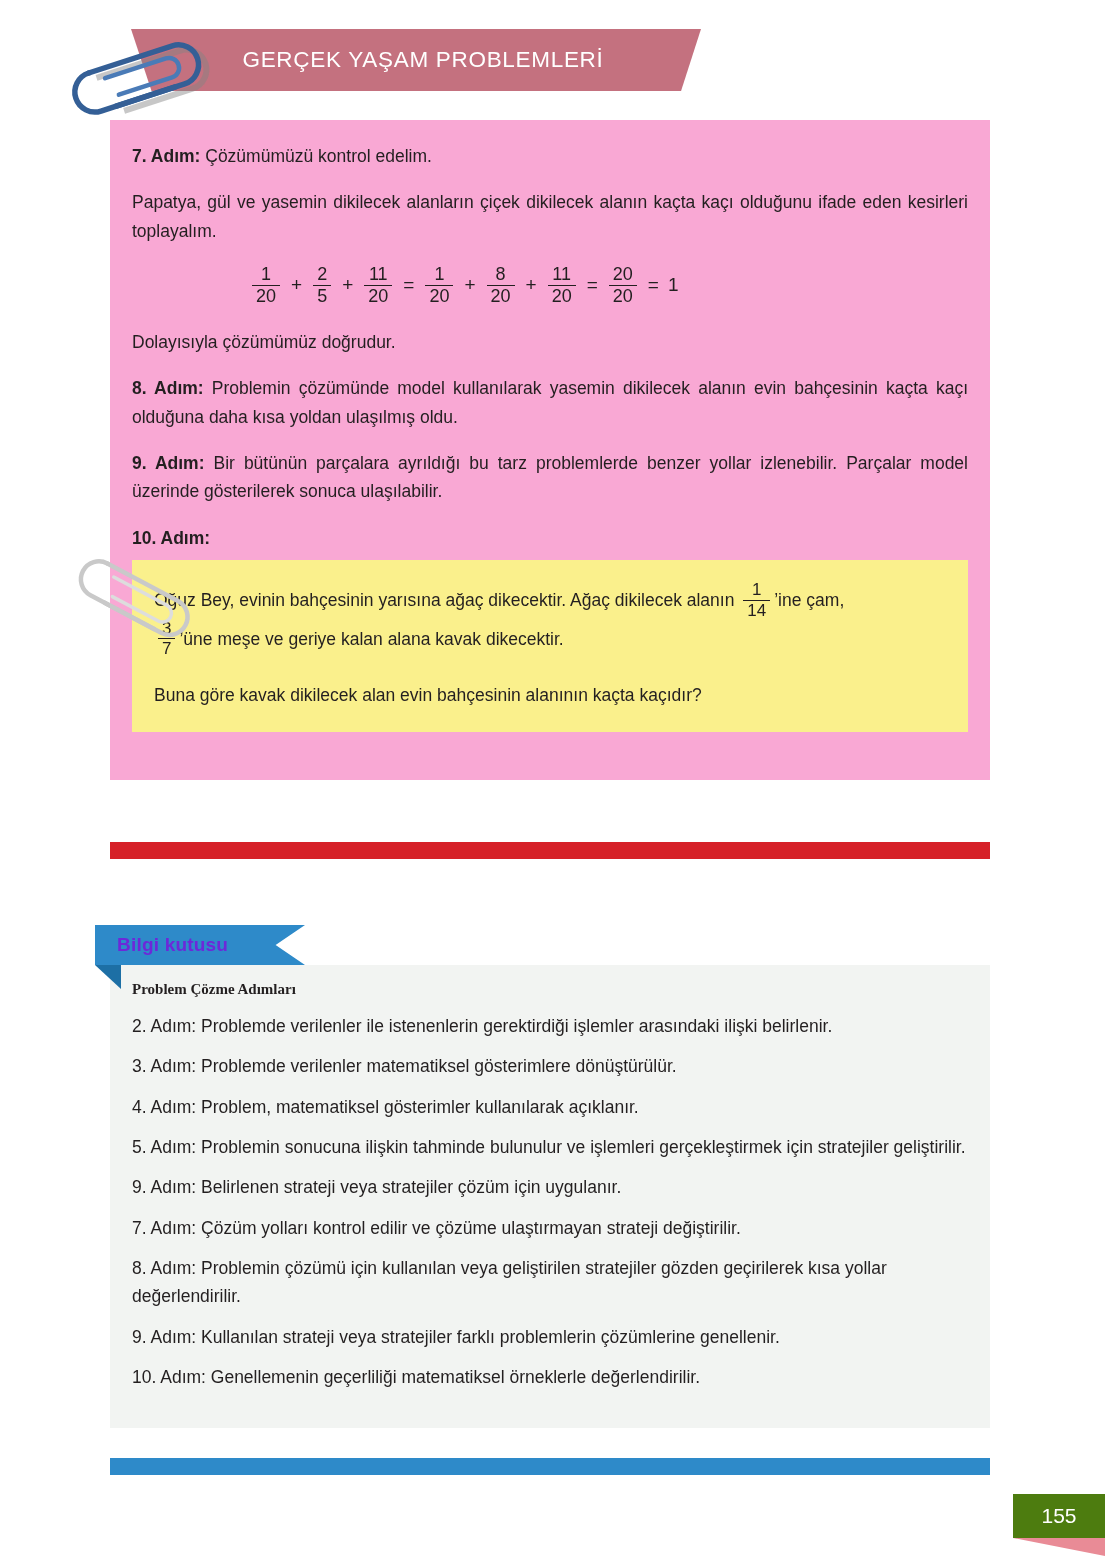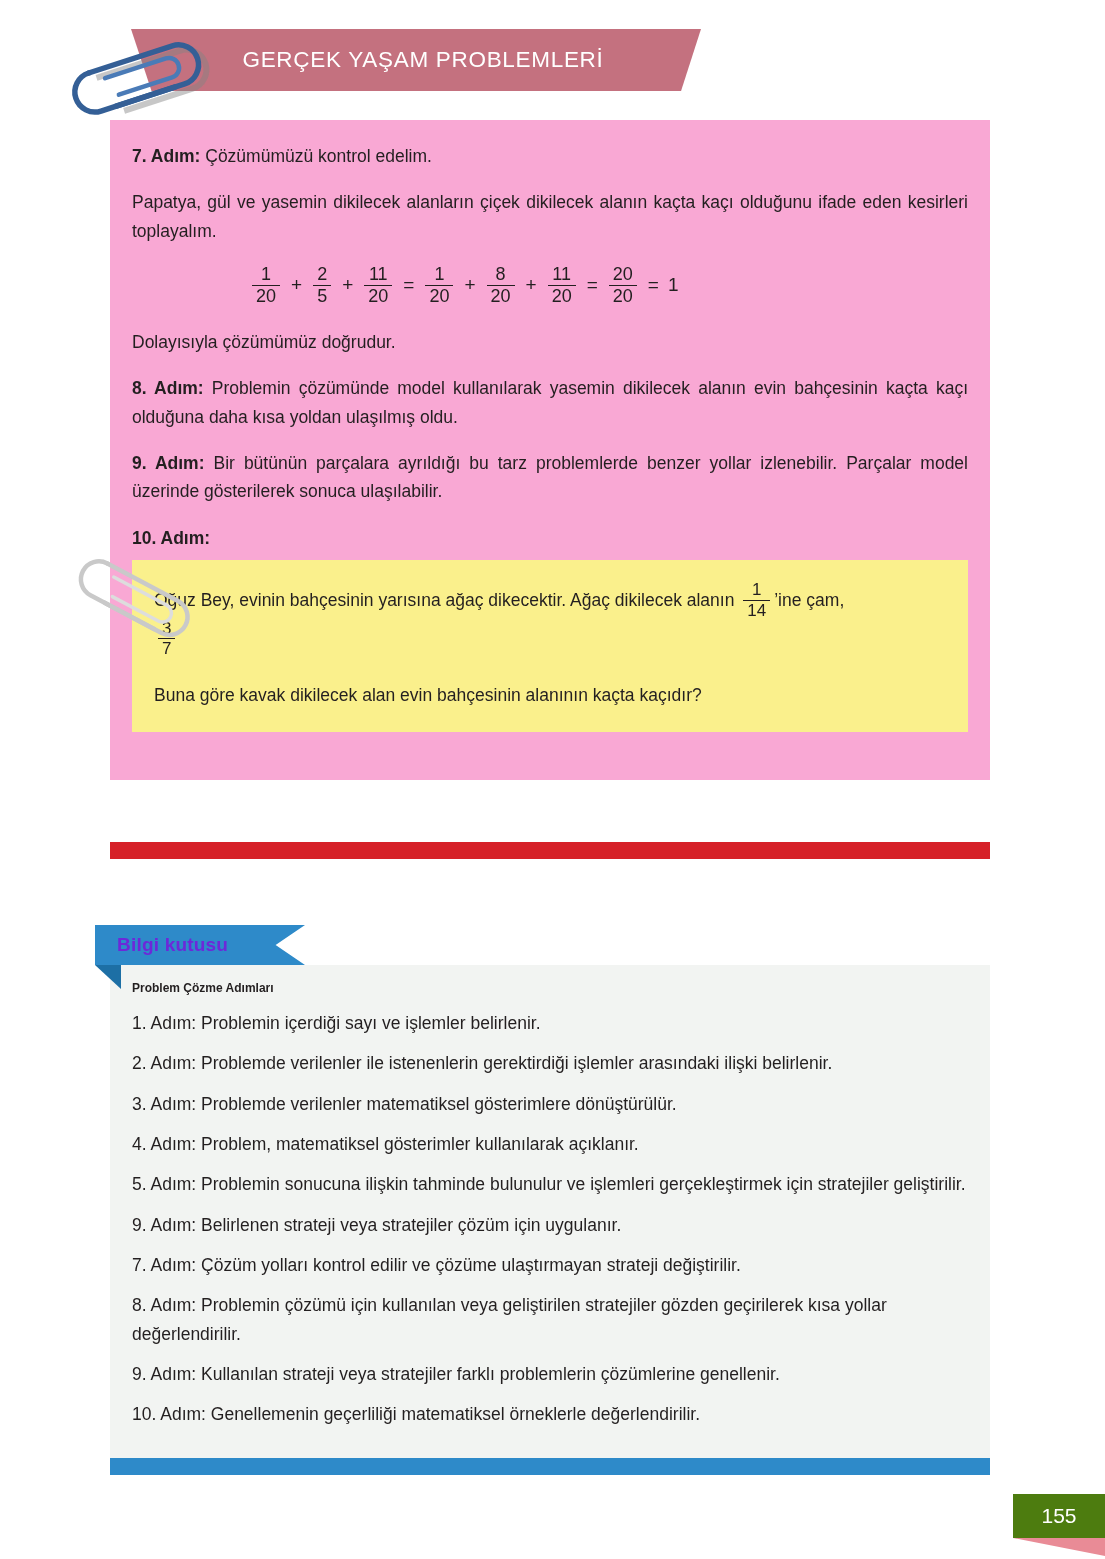--- a/index.html
+++ b/index.html
@@ -193,23 +193,24 @@
   .info-card {
     position: absolute;
     left: 110px;
     top: 965px;
     width: 880px;
     background: #f2f4f2;
     padding: 16px 22px 20px 22px;
     box-sizing: border-box;
   }
   .info-title {
-    font-size: 12px;
+    font-size: 15px;
     font-weight: bold;
     margin: 0 0 14px 0;
+    font-family: Liberation Serif, serif;
   }
   .info-card .step {
     margin: 0 0 12px 0;
     font-size: 17.5px;
     line-height: 1.62;
   }
   .info-card .step:last-child { margin-bottom: 17px; }
 
   .blue-bar {
     position: absolute;
@@ -325,21 +326,21 @@
   <div class="yellow-box">
     <p class="yline">
       <span>Oğuz Bey, evinin bahçesinin yarısına ağaç dikecektir. Ağaç dikilecek alanın</span>
       <span class="frac-inline">
         <span class="num">1</span>
         <span class="den">14</span>
       </span><span>’ine çam,</span><br>
       <span class="frac-inline">
         <span class="num">3</span>
         <span class="den">7</span>
-      </span>
+      </span><span>’üne meşe ve geriye kalan alana kavak dikecektir.</span>
     </p>
     <p class="ask">Buna göre kavak dikilecek alan evin bahçesinin alanının kaçta kaçıdır?</p>
   </div>
 
 </div>
 
 <svg class="clip-gray" viewBox="0 0 140 95">
   <g transform="rotate(28 70 47)">
     <path d="M24 30 H104 A18 18 0 0 1 104 66 H40" fill="none" stroke="#c9c9c9" stroke-width="4.5" stroke-linecap="round"></path>
     <path d="M24 30 A18 18 0 0 0 24 66 H96" fill="none" stroke="#c9c9c9" stroke-width="4.5" stroke-linecap="round"></path>
@@ -350,21 +351,20 @@
 <div class="red-bar" style="top: 842px;"></div>
 
 <div class="ribbon-fold"></div>
 <div class="ribbon-wrap">
   <div class="ribbon"></div>
   <div class="ribbon-label">Bilgi kutusu</div>
 </div>
 
 <div class="info-card">
   <div class="info-title">Problem Çözme Adımları</div>
-  <p class="step">1. Adım: Problemin içerdiği sayı ve işlemler belirlenir.</p>
   <p class="step">2. Adım: Problemde verilenler ile istenenlerin gerektirdiği işlemler arasındaki ilişki belirlenir.</p>
   <p class="step">3. Adım: Problemde verilenler matematiksel gösterimlere dönüştürülür.</p>
   <p class="step">4. Adım: Problem, matematiksel gösterimler kullanılarak açıklanır.</p>
   <p class="step">5. Adım: Problemin sonucuna ilişkin tahminde bulunulur ve işlemleri gerçekleştirmek için stratejiler geliştirilir.</p>
   <p class="step">9. Adım: Belirlenen strateji veya stratejiler çözüm için uygulanır.</p>
   <p class="step">7. Adım: Çözüm yolları kontrol edilir ve çözüme ulaştırmayan strateji değiştirilir.</p>
   <p class="step">8. Adım: Problemin çözümü için kullanılan veya geliştirilen stratejiler gözden geçirilerek kısa yollar değerlendirilir.</p>
   <p class="step">9. Adım: Kullanılan strateji veya stratejiler farklı problemlerin çözümlerine genellenir.</p>
   <p class="step">10. Adım: Genellemenin geçerliliği matematiksel örneklerle değerlendirilir.</p>
 </div>

